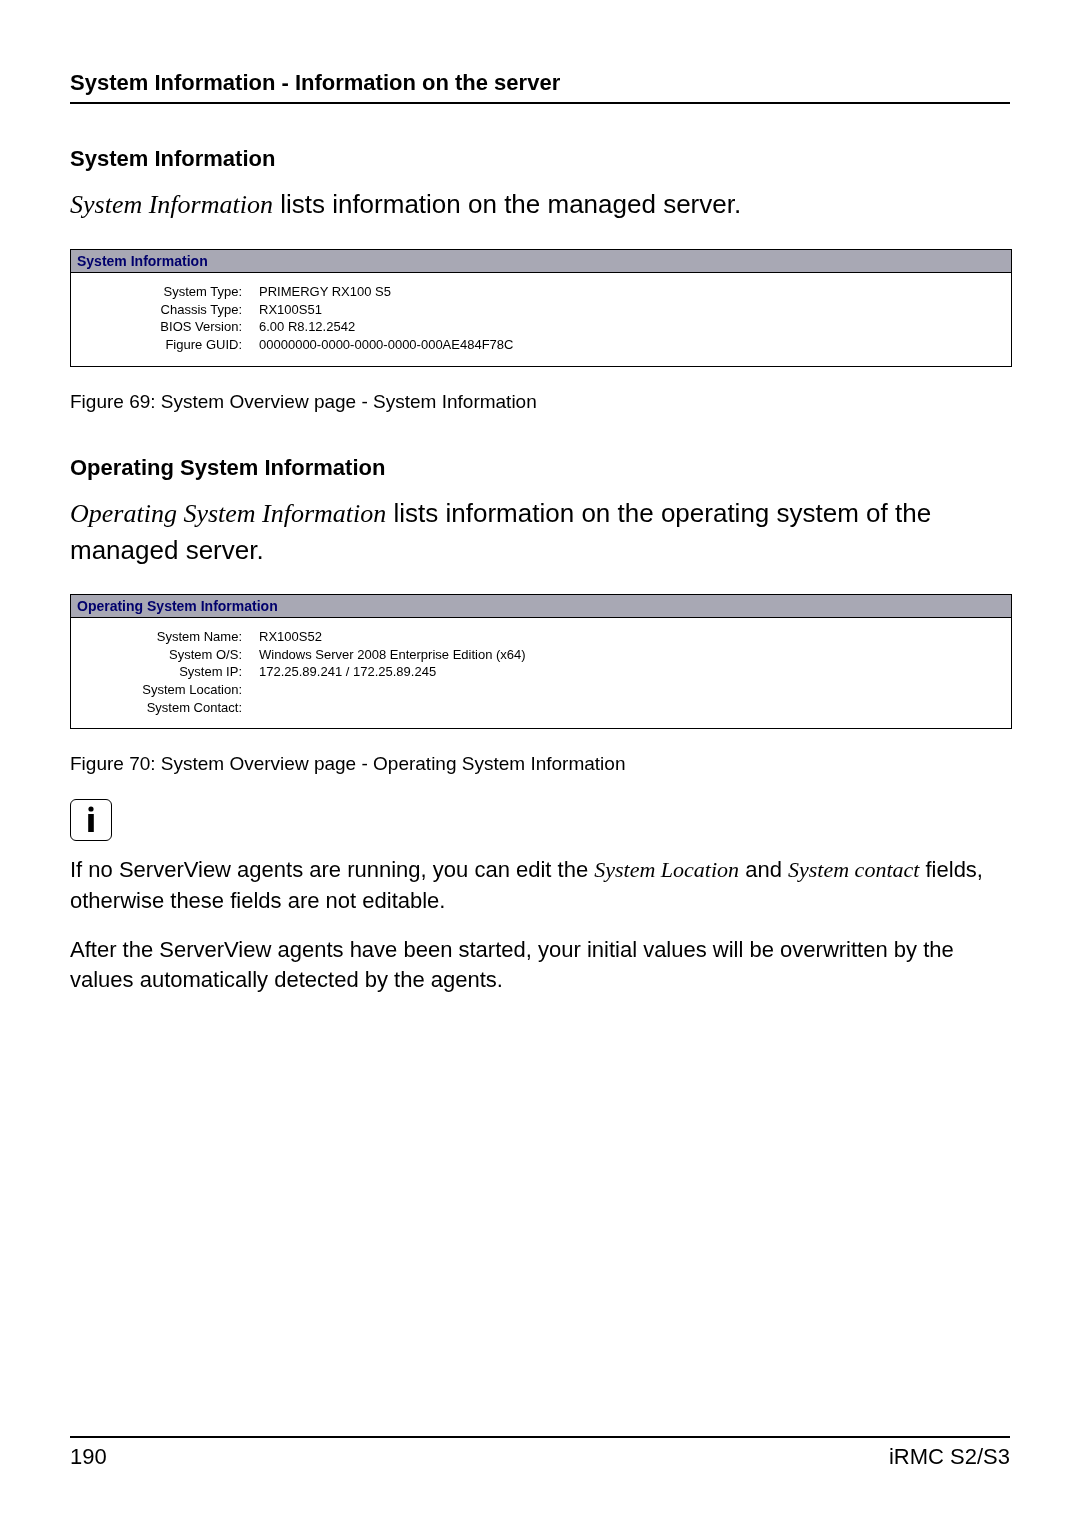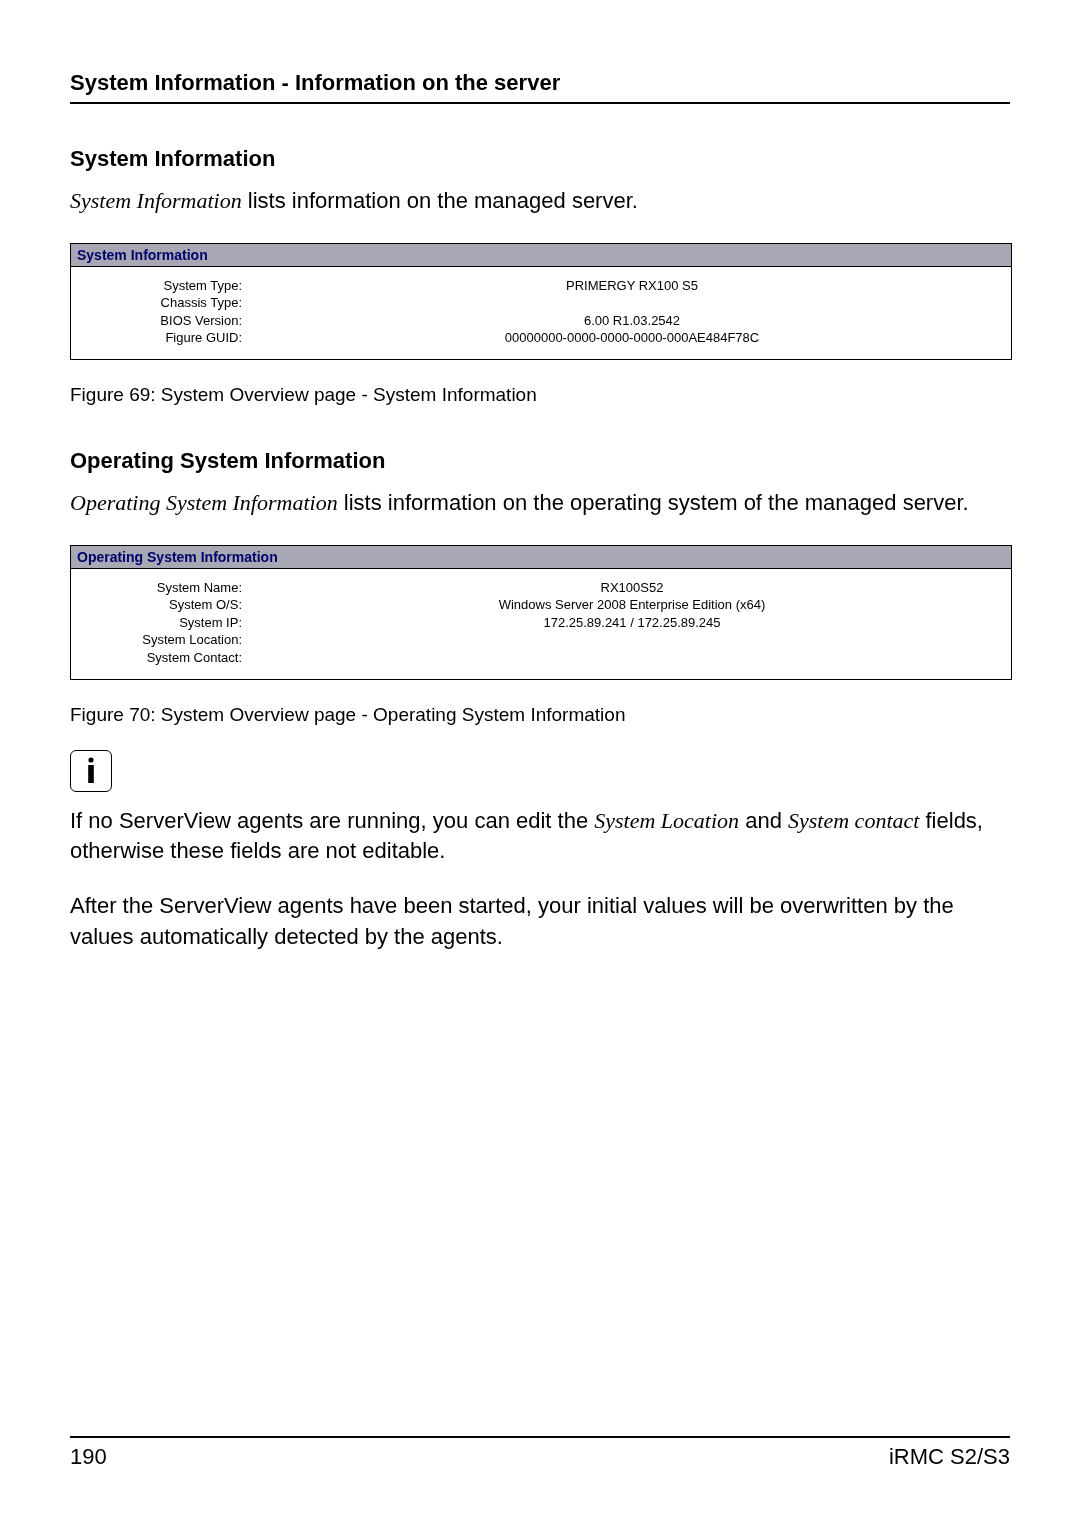--- a/index.html
+++ b/index.html
@@ -28,21 +28,21 @@
     border-top: 2px solid #000;
     margin: 0;
   }
   .section-heading {
     font-size: 22px;
     font-weight: bold;
     margin-top: 42px;
     margin-bottom: 14px;
   }
   .intro-line {
-    font-size: 22px;
+    font-size: 26px;
     margin-bottom: 26px;
     line-height: 1.4;
   }
   .italic {
     font-family: "Times New Roman", Times, serif;
     font-style: italic;
   }
   .panel {
     border: 1px solid #000;
     width: 100%;
@@ -65,21 +65,21 @@
     line-height: 1.35;
     gap: 11px;
   }
   .kv-label {
     width: 165px;
     text-align: right;
     padding-right: 6px;
   }
   .kv-value {
     flex: 1;
-    text-align: center;
+    text-align: left;
   }
   .caption {
     font-size: 19px;
     margin-top: 24px;
     margin-bottom: 10px;
   }
   .note-block {
     display: flex;
     align-items: flex-start;
     margin-top: 22px;
@@ -99,21 +99,21 @@
   }
   .info-icon-box svg {
     width: 10px;
     height: 30px;
   }
   .note-text {
     font-size: 22px;
     line-height: 1.4;
   }
   .note-para2 {
-    margin-top: 24px;
+    margin-top: 18px;
   }
   .footer {
     position: absolute;
     bottom: 56px;
     left: 70px;
     right: 70px;
   }
   .footer-rule {
     border: none;
     border-top: 2px solid #000;
@@ -140,24 +140,25 @@
 
   <div class="panel">
     <div class="panel-header">System Information</div>
     <div class="panel-body">
       <div class="kv-row">
         <div class="kv-label">System Type:</div>
         <div class="kv-value">PRIMERGY RX100 S5</div>
       </div>
       <div class="kv-row">
         <div class="kv-label">Chassis Type:</div>
+        <div class="kv-value">RX100S51</div>
       </div>
       <div class="kv-row">
         <div class="kv-label">BIOS Version:</div>
-        <div class="kv-value">6.00 R1.03.2542</div>
+        <div class="kv-value">6.00 R8.12.2542</div>
       </div>
       <div class="kv-row">
         <div class="kv-label">Figure GUID:</div>
         <div class="kv-value">00000000-0000-0000-0000-000AE484F78C</div>
       </div>
     </div>
   </div>
   <div class="caption">Figure 69: System Overview page - System Information</div>
 
   <div class="section-heading">Operating System Information</div>

